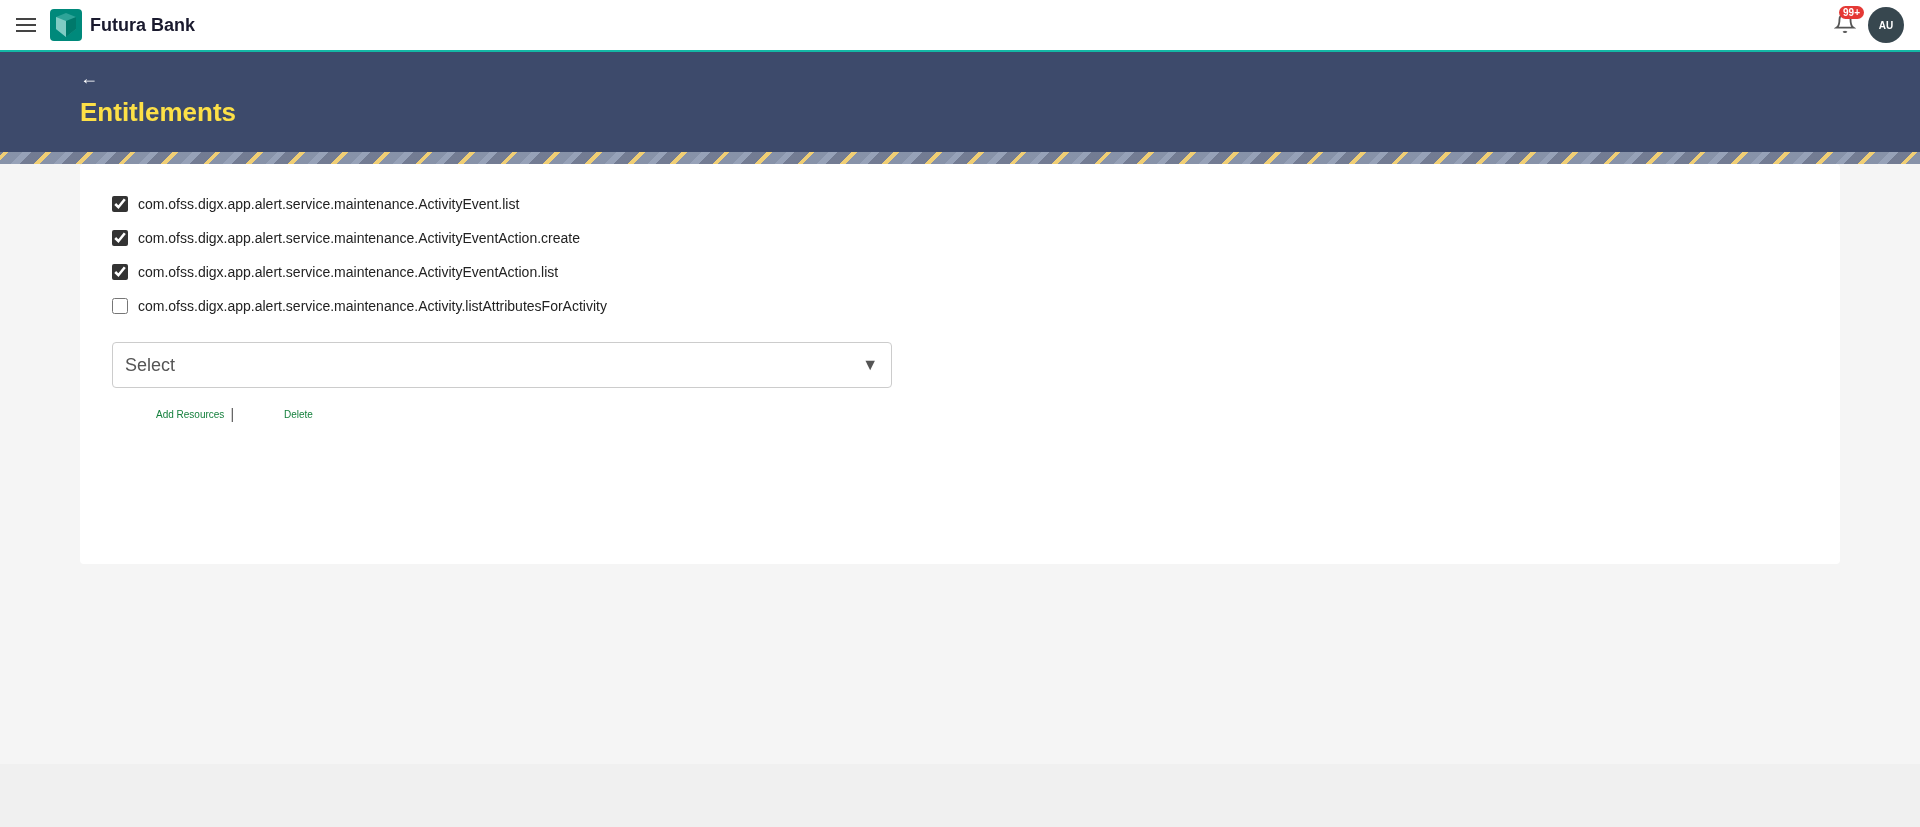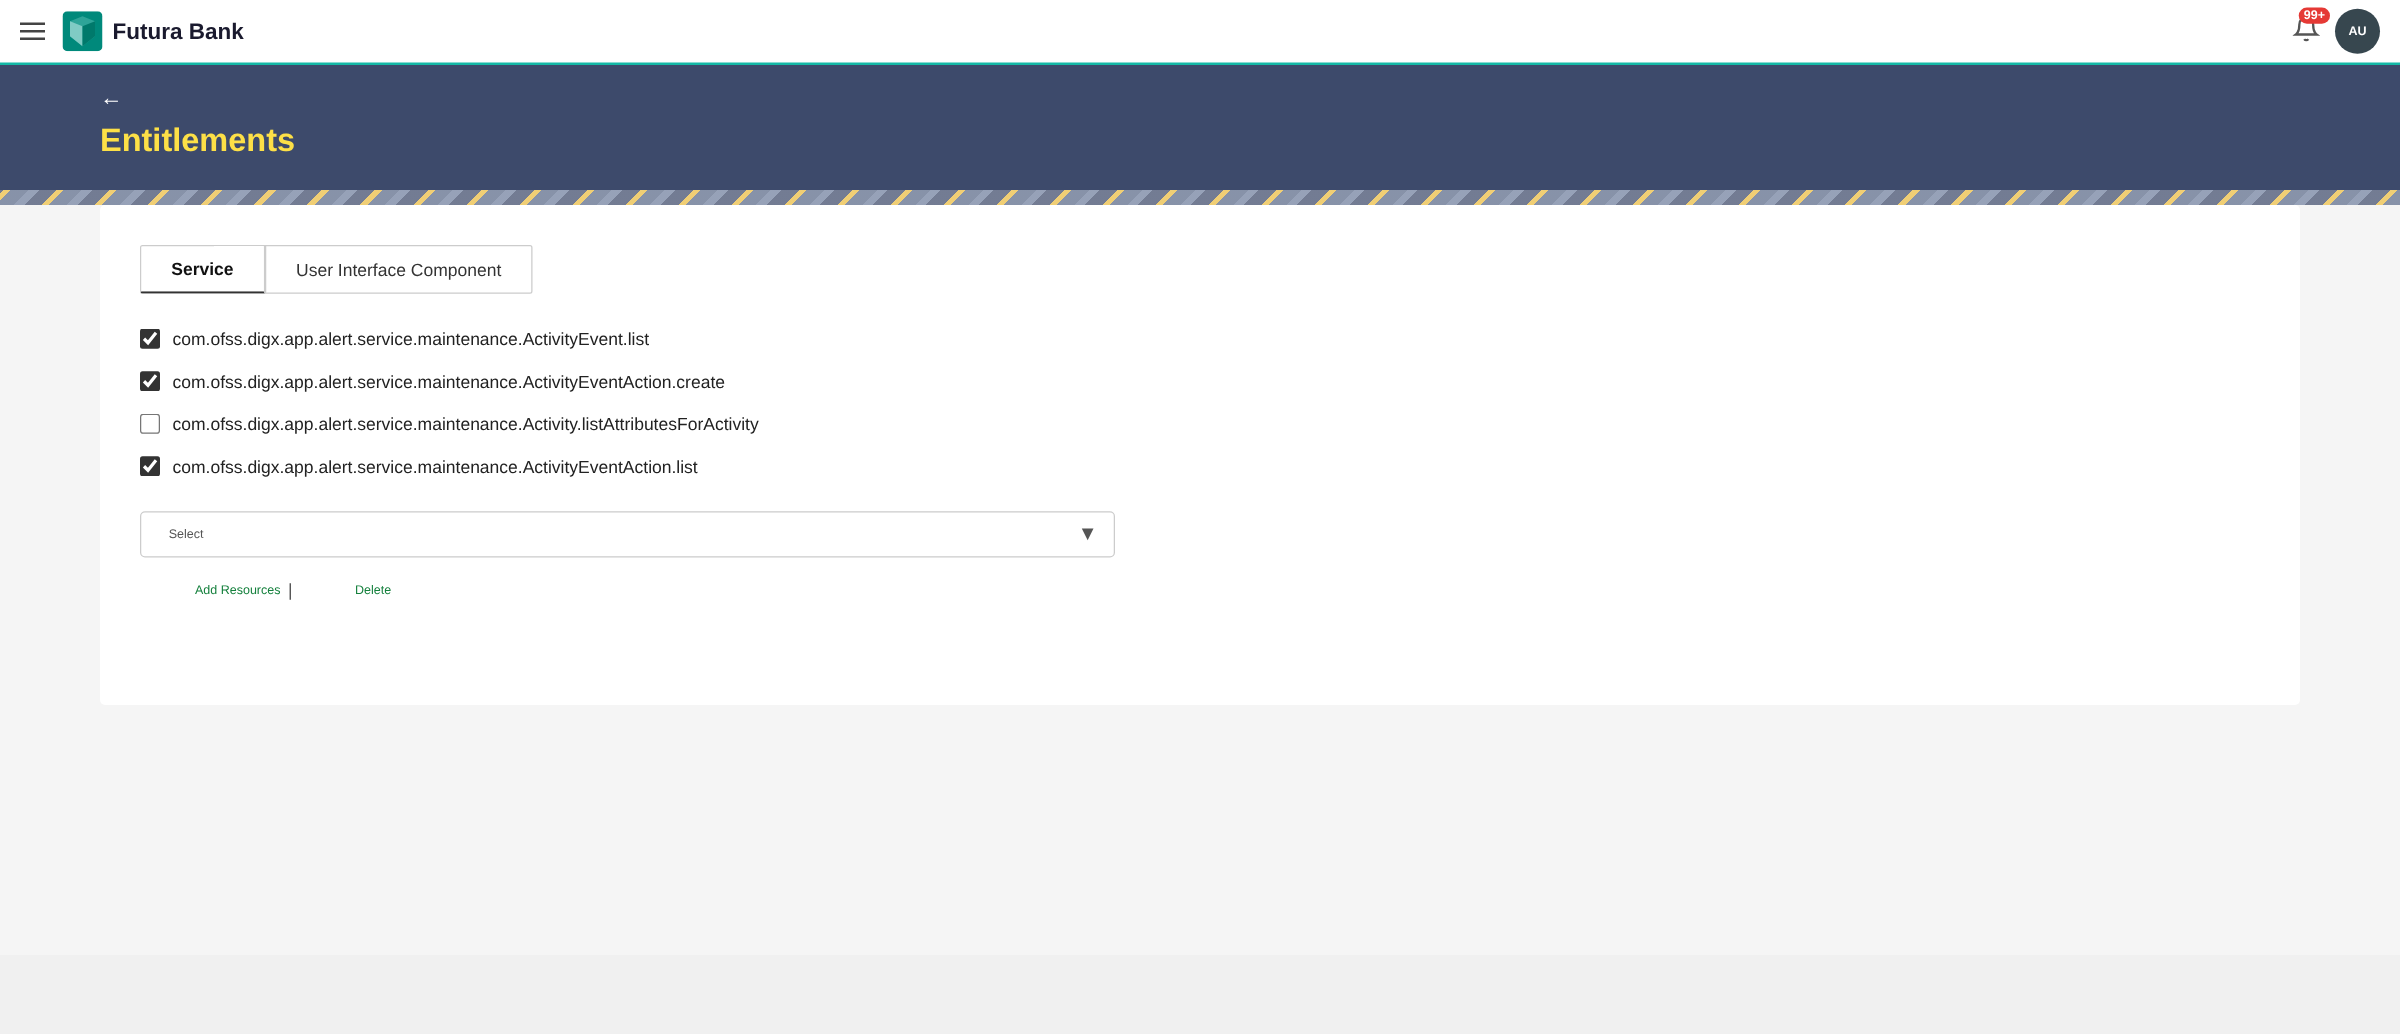--- a/index.html
+++ b/index.html
@@ -208,22 +208,22 @@
     }
 
     
     .select-wrap {
       position: relative;
       margin-bottom: 18px;
       max-width: 780px;
     }
     .select-wrap select {
       width: 100%;
-      padding: 12px 22px;
-      font-size: 10px;
+      padding: 12px 12px;
+      font-size: 18px;
       color: #555;
       border: 1px solid #ccc;
       border-radius: 4px;
       background: #fff;
       appearance: none;
       cursor: pointer;
       outline: none;
     }
     .select-chevron {
       position: absolute;
@@ -321,41 +321,37 @@
 
 <div class="page-header">
   <span class="back-arrow">←</span>
   <h1 class="page-title">Entitlements</h1>
 </div>
 <div class="header-stripe"></div>
 
 <div class="main-content">
   <div class="content-card">
 
-    <div class="tabs-row">
-      <button class="tab-btn active">Service</button>
-      <button class="tab-btn">User Interface Component</button>
-    </div>
 
     <div class="checkbox-list">
       <div class="checkbox-item">
         <input type="checkbox" checked="" id="cb2" style="">
         <label class="checkbox-label" for="cb2">com.ofss.digx.app.alert.service.maintenance.ActivityEvent.list</label>
       </div>
       <div class="checkbox-item">
         <input type="checkbox" checked="" id="cb1" style="">
         <label class="checkbox-label" for="cb1">com.ofss.digx.app.alert.service.maintenance.ActivityEventAction.create</label>
       </div>
       <div class="checkbox-item">
+        <input type="checkbox" checked="" id="cb3" style="">
+        <label class="checkbox-label" for="cb3">com.ofss.digx.app.alert.service.maintenance.ActivityEventAction.list</label>
+      </div>
+      <div class="checkbox-item">
         <input type="checkbox" id="cb4" style="">
         <label class="checkbox-label" for="cb4">com.ofss.digx.app.alert.service.maintenance.Activity.listAttributesForActivity</label>
-      </div>
-      <div class="checkbox-item">
-        <input type="checkbox" checked="" id="cb3" style="">
-        <label class="checkbox-label" for="cb3">com.ofss.digx.app.alert.service.maintenance.ActivityEventAction.list</label>
       </div>
     </div>
 
     <div class="select-wrap">
       <select>
         <option value="">Select</option>
       </select>
       <span class="select-chevron">▼</span>
     </div>
 

